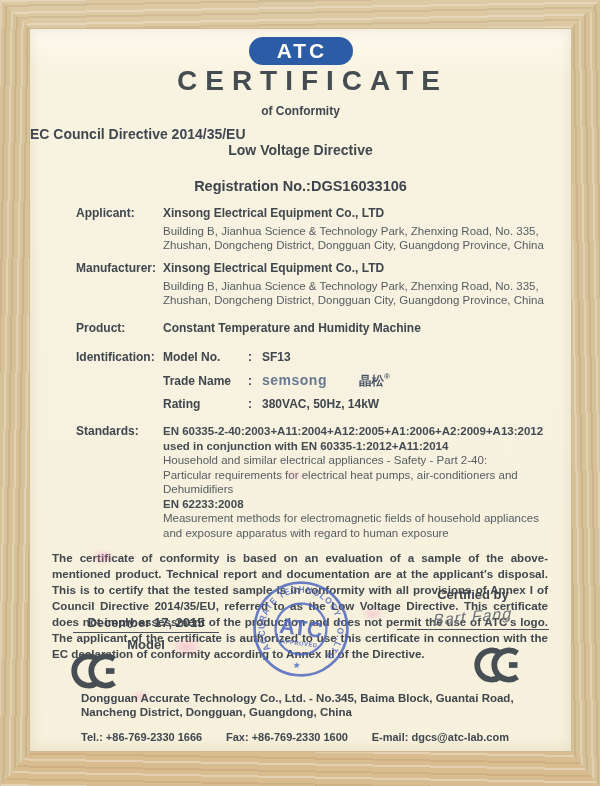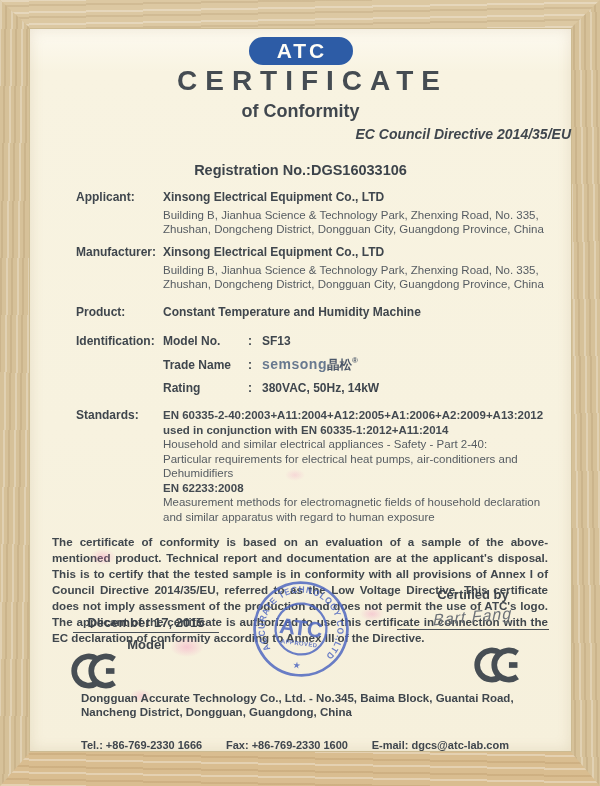--- a/index.html
+++ b/index.html
@@ -40,37 +40,37 @@
   
   .logo-pill{
     width:104px;height:28px;margin:8px auto 0;border-radius:15px;
     background:#2d5ca6;color:#fdfcf6;font-weight:bold;font-size:21px;letter-spacing:3px;
     display:flex;align-items:center;justify-content:center;text-indent:3px;
   }
   .cert-title{
     margin-top:1px;text-align:center;color:#454c52;font-weight:bold;
     font-size:28px;letter-spacing:8px;text-indent:8px;line-height:30px;padding-left:16px;
   }
-  .sub1{margin-top:7px;text-align:center;font-weight:bold;font-size:18px;color:#40474e;line-height:16px;}
-  .sub2{margin-top:7px;text-align:right;font-weight:bold;font-size:14px;color:#40474e;line-height:16px;font-style:italic;}
+  .sub1{margin-top:7px;text-align:center;font-weight:bold;font-size:12px;color:#40474e;line-height:16px;}
+  .sub2{margin-top:7px;text-align:left;font-weight:bold;font-size:14px;color:#40474e;line-height:16px;}
   .sub3{text-align:center;font-weight:bold;font-size:14px;color:#40474e;line-height:16px;}
   .reg-no{margin-top:19px;text-align:center;font-weight:bold;font-size:14.5px;color:#3d444b;line-height:18px;}
   
   .info{margin:11px 26px 0 46px;}
   .row{display:grid;grid-template-columns:87px 1fr;column-gap:0;}
   .lbl{font-weight:bold;font-size:12px;color:#3f464d;line-height:15px;}
   .val-name{font-weight:bold;font-size:12px;color:#3f464d;line-height:15px;}
   .val-addr{font-size:11.5px;color:#565c62;line-height:14px;margin-top:3px;}
   .mt8{margin-top:9px;} .mt13{margin-top:14px;}
   .id-grid{display:grid;grid-template-columns:85px 14px 1fr;row-gap:7px;align-items:baseline;}
   .id-key{font-weight:bold;font-size:12px;color:#3f464d;}
   .id-sep{font-weight:bold;font-size:12px;color:#3f464d;}
   .id-val{font-weight:bold;font-size:12px;color:#3f464d;}
   .brand{font-weight:bold;font-size:14px;color:#68798f;letter-spacing:.5px;}
-  .brand-cn{font-weight:bold;font-size:12.5px;color:#4a5668;}
+  .brand-cn{font-weight:bold;font-size:12.5px;color:#4a5668;padding-left:32px;}
   .brand-reg{font-size:8px;color:#4a5668;vertical-align:super;font-weight:bold;}
   .std-lines{font-size:11.5px;color:#565c62;line-height:14.5px;}
   .std-lines .b{font-weight:bold;color:#434a51;}
   
   .declaration{
     margin:10px 23px 0 22px;text-align:justify;font-weight:bold;
     font-size:11.6px;line-height:16px;color:#40474d;
   }
   
   .signoff{position:absolute;left:0;right:0;top:552px;height:135px;}
@@ -92,21 +92,21 @@
   .ce-mark{position:absolute;width:52px;height:36px;color:#474e54;}
   .ce-left{left:41px;top:72px;}
   .ce-right{right:45px;top:66px;}
   .ce-note{
     position:absolute;left:50%;transform:translateX(-50%);top:82px;width:300px;
     text-align:center;font-weight:bold;font-size:10.5px;line-height:13px;color:#42494f;
   }
   
   .footer{position:absolute;left:51px;right:28px;top:662px;}
   .footer-address{font-weight:bold;font-size:11.5px;line-height:14px;color:#3f464d;max-width:495px;}
-  .contact-row{display:flex;justify-content:space-between;margin-top:20px;padding-right:34px;
+  .contact-row{display:flex;justify-content:space-between;margin-top:12px;padding-right:34px;
     font-weight:bold;font-size:11px;color:#3f464d;}
 </style>
 </head>
 <body>
 
 <div class="frame frame-top"></div>
 <div class="frame frame-bottom"></div>
 <div class="frame frame-left"></div>
 <div class="frame frame-right"></div>
 
@@ -115,20 +115,21 @@
   <div class="smudge" style="left:60px;top:520px;width:26px;height:16px;background:radial-gradient(closest-side,rgba(244,114,182,.30),transparent);"></div>
   <div class="smudge" style="left:140px;top:608px;width:34px;height:20px;background:radial-gradient(closest-side,rgba(244,114,182,.32),transparent);"></div>
   <div class="smudge" style="left:330px;top:578px;width:24px;height:14px;background:radial-gradient(closest-side,rgba(244,114,182,.28),transparent);"></div>
   <div class="smudge" style="left:100px;top:660px;width:22px;height:14px;background:radial-gradient(closest-side,rgba(244,114,182,.25),transparent);"></div>
   <div class="smudge" style="left:255px;top:440px;width:20px;height:12px;background:radial-gradient(closest-side,rgba(244,114,182,.20),transparent);"></div>
 
   <div class="logo-pill">ATC</div>
   <div class="cert-title">CERTIFICATE</div>
   <div class="sub1">of Conformity</div>
   <div class="sub2">EC Council Directive 2014/35/EU</div>
+  <div class="sub3">Low Voltage Directive</div>
   <div class="reg-no">Registration No.:DGS16033106</div>
 
   <div class="info">
 
     <div class="row">
       <div class="lbl">Applicant:</div>
       <div>
         <div class="val-name">Xinsong Electrical Equipment Co., LTD</div>
         <div class="val-addr">Building B, Jianhua Science &amp; Technology Park, Zhenxing Road, No. 335, Zhushan, Dongcheng District, Dongguan City, Guangdong Province, China</div>
       </div>
@@ -166,21 +167,21 @@
       </div>
     </div>
 
     <div class="row" style="margin-top:13px;">
       <div class="lbl">Standards:</div>
       <div class="std-lines">
         <div class="b">EN 60335-2-40:2003+A11:2004+A12:2005+A1:2006+A2:2009+A13:2012 used in conjunction with EN 60335-1:2012+A11:2014</div>
         <div>Household and similar electrical appliances - Safety - Part 2-40:</div>
         <div>Particular requirements for electrical heat pumps, air-conditioners and Dehumidifiers</div>
         <div class="b">EN 62233:2008</div>
-        <div>Measurement methods for electromagnetic fields of household declaration and similar apparatus with regard to human exposure</div>
+        <div>Measurement methods for electromagnetic fields of household appliances and exposure apparatus with regard to human exposure</div>
       </div>
     </div>
   </div>
 
   <div class="declaration">The certificate of conformity is based on an evaluation of a sample of the above-mentioned product. Technical report and documentation are at the applicant's disposal. This is to certify that the tested sample is in conformity with all provisions of Annex I of Council Directive 2014/35/EU, referred to as the Low Voltage Directive. This certificate does not imply assessment of the production and does not permit the use of ATC's logo. The applicant of the certificate is authorized to use this certificate in connection with the EC declaration of conformity according to Annex III of the Directive.</div>
 
   <div class="signoff">
 
     <div class="date-block">
       <div class="date-value">December 17, 2015</div>

